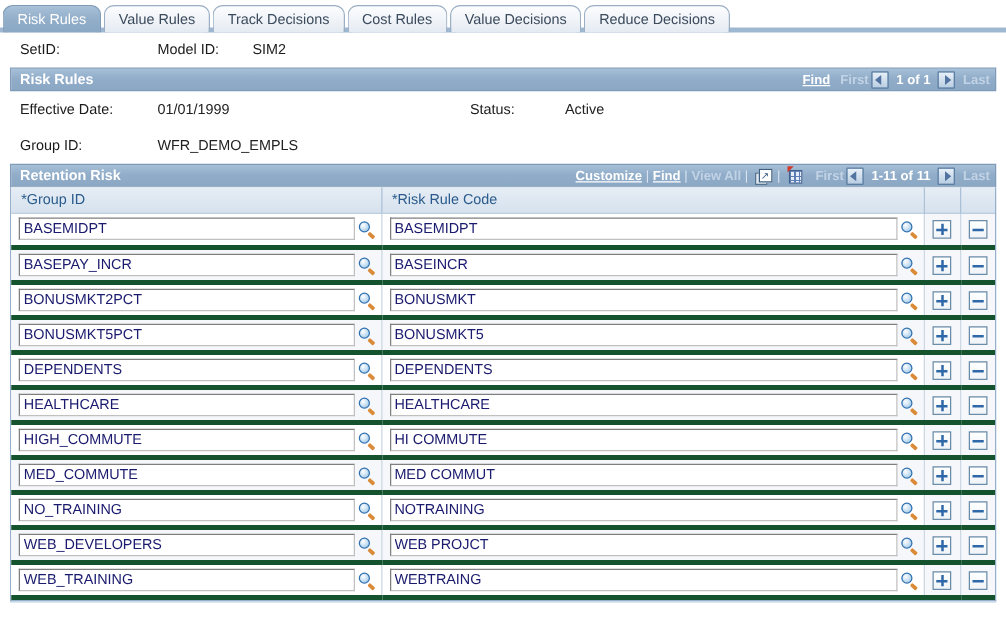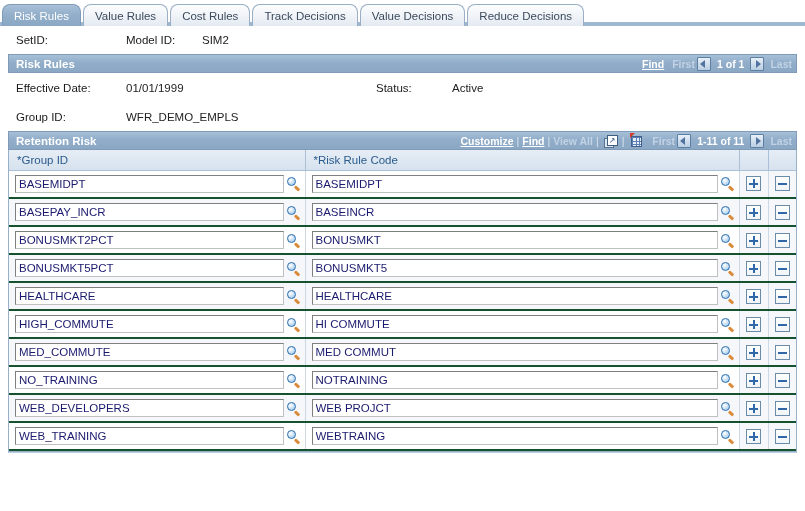--- a/index.html
+++ b/index.html
@@ -234,21 +234,21 @@
     padding: 3px 0 3px 8px;
     height: 20px;
     box-sizing: border-box;
     white-space: nowrap;
   }
   table.grid th.plain {
     padding: 0;
   }
   table.grid td {
     border-right: 1px solid #ccd8e4;
-    border-bottom: 2px solid #14532d;
+    border-bottom: 4px solid #14532d;
     padding: 3px 4px 3px 6px;
     height: 28px;
     box-sizing: border-box;
     vertical-align: middle;
     background: #ffffff;
   }
   table.grid tr.alt td { background: #f5f7fa; }
   table.grid td.btncell {
     text-align: center;
     padding: 0;
@@ -336,24 +336,24 @@
 <div class="tabstrip">
   <div class="tabstrip-rule"></div>
 
   <div class="tab active">
     <span class="tab-label">Risk Rules</span>
   </div>
   <div class="tab">
     <span class="tab-label">Value Rules</span>
   </div>
   <div class="tab">
+    <span class="tab-label">Track Decisions</span>
+  </div>
+  <div class="tab">
     <span class="tab-label">Cost Rules</span>
-  </div>
-  <div class="tab">
-    <span class="tab-label">Track Decisions</span>
   </div>
   <div class="tab">
     <span class="tab-label">Value Decisions</span>
   </div>
   <div class="tab">
     <span class="tab-label">Reduce Decisions</span>
   </div>
 </div>
 
 <div class="page">
@@ -518,20 +518,42 @@
               <span class="ico-lookup">
                   <span class="lens"></span>
                   <span class="handle"></span>
                 </span>
             </span>
           </td>
           <td class="btncell"><span class="rowbtn plus"></span></td>
           <td class="btncell"><span class="rowbtn minus"></span></td>
         </tr>
 
+        <tr>
+          <td>
+            <span class="cellwrap">
+              <input class="txtinput" type="text" value="DEPENDENTS" style="">
+              <span class="ico-lookup">
+                  <span class="lens"></span>
+                  <span class="handle"></span>
+                </span>
+            </span>
+          </td>
+          <td>
+            <span class="cellwrap">
+              <input class="txtinput" type="text" value="DEPENDENTS" style="">
+              <span class="ico-lookup">
+                  <span class="lens"></span>
+                  <span class="handle"></span>
+                </span>
+            </span>
+          </td>
+          <td class="btncell"><span class="rowbtn plus"></span></td>
+          <td class="btncell"><span class="rowbtn minus"></span></td>
+        </tr>
 
         <tr class="alt">
           <td>
             <span class="cellwrap">
               <input class="txtinput" type="text" value="HEALTHCARE" style="">
               <span class="ico-lookup">
                   <span class="lens"></span>
                   <span class="handle"></span>
                 </span>
             </span>

